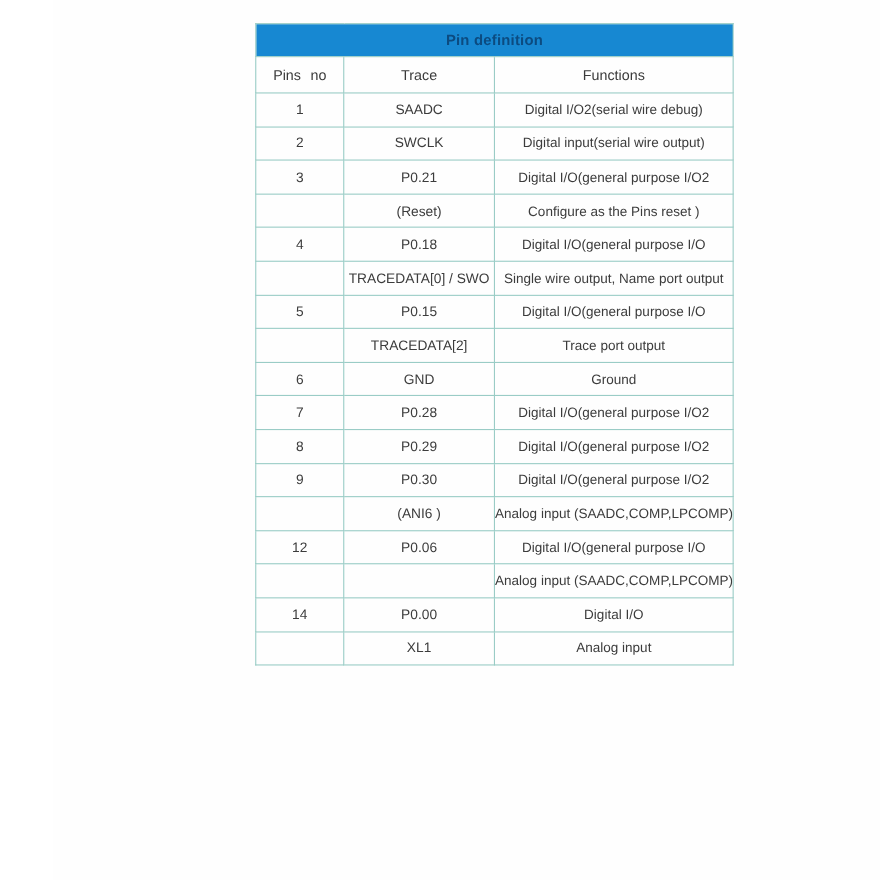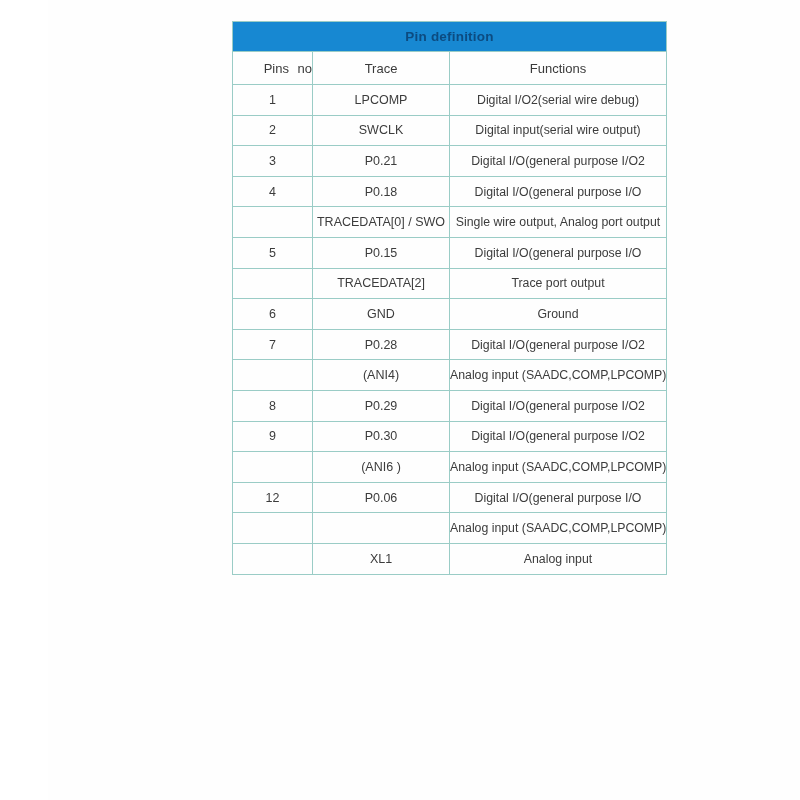--- a/index.html
+++ b/index.html
@@ -40,21 +40,21 @@
     color: #0c4b80;
     font-size: 13.5px;
     font-weight: 600;
     letter-spacing: 0.2px;
   }
   tr.header-row th {
     height: 33px;
     font-size: 13px;
     color: #3a3a3a;
   }
-  tr.header-row th.pins-col { word-spacing: 5px; text-align: right; }
+  tr.header-row th.pins-col { word-spacing: 5px; }
   tr.data-row td {
     height: 30.6px;
     font-size: 12.5px;
   }
   tr.data-row td.func-cell { font-size: 12.3px; }
   col.c-pin  { width: 80px; }
   col.c-name { width: 137px; }
   col.c-func { width: 217px; }
 </style>
 </head>
@@ -71,67 +71,67 @@
       <tr class="title-row">
         <td colspan="3">Pin definition</td>
       </tr>
       <tr class="header-row">
         <th class="pins-col">Pins no</th>
         <th>Trace</th>
         <th>Functions</th>
       </tr>
       <tr class="data-row">
         <td>1</td>
-        <td>LPCOMP</td>
+        <td>SAADC</td>
         <td class="func-cell">Digital I/O2(serial wire debug)</td>
       </tr>
       <tr class="data-row">
         <td>2</td>
         <td>SWCLK</td>
         <td class="func-cell">Digital input(serial wire output)</td>
       </tr>
       <tr class="data-row">
         <td>3</td>
         <td>P0.21</td>
         <td class="func-cell">Digital I/O(general purpose I/O2</td>
       </tr>
       <tr class="data-row">
+        <td></td>
+        <td>(Reset)</td>
+        <td class="func-cell">Configure as the Pins reset )</td>
+      </tr>
+      <tr class="data-row">
         <td>4</td>
         <td>P0.18</td>
         <td class="func-cell">Digital I/O(general purpose I/O</td>
       </tr>
       <tr class="data-row">
         <td></td>
         <td>TRACEDATA[0] / SWO</td>
-        <td class="func-cell">Single wire output, Analog port output</td>
+        <td class="func-cell">Single wire output, Name port output</td>
       </tr>
       <tr class="data-row">
         <td>5</td>
         <td>P0.15</td>
         <td class="func-cell">Digital I/O(general purpose I/O</td>
       </tr>
       <tr class="data-row">
         <td></td>
         <td>TRACEDATA[2]</td>
         <td class="func-cell">Trace port output</td>
       </tr>
       <tr class="data-row">
         <td>6</td>
         <td>GND</td>
         <td class="func-cell">Ground</td>
       </tr>
       <tr class="data-row">
         <td>7</td>
         <td>P0.28</td>
         <td class="func-cell">Digital I/O(general purpose I/O2</td>
-      </tr>
-      <tr class="data-row">
-        <td></td>
-        <td>(ANI4)</td>
-        <td class="func-cell">Analog input (SAADC,COMP,LPCOMP)</td>
       </tr>
       <tr class="data-row">
         <td>8</td>
         <td>P0.29</td>
         <td class="func-cell">Digital I/O(general purpose I/O2</td>
       </tr>
       <tr class="data-row">
         <td>9</td>
         <td>P0.30</td>
         <td class="func-cell">Digital I/O(general purpose I/O2</td>
@@ -145,19 +145,24 @@
         <td>12</td>
         <td>P0.06</td>
         <td class="func-cell">Digital I/O(general purpose I/O</td>
       </tr>
       <tr class="data-row">
         <td></td>
         <td></td>
         <td class="func-cell">Analog input (SAADC,COMP,LPCOMP)</td>
       </tr>
       <tr class="data-row">
+        <td>14</td>
+        <td>P0.00</td>
+        <td class="func-cell">Digital I/O</td>
+      </tr>
+      <tr class="data-row">
         <td></td>
         <td>XL1</td>
         <td class="func-cell">Analog input</td>
       </tr>
     </tbody>
   </table>
 </div>
 
 </body></html>

